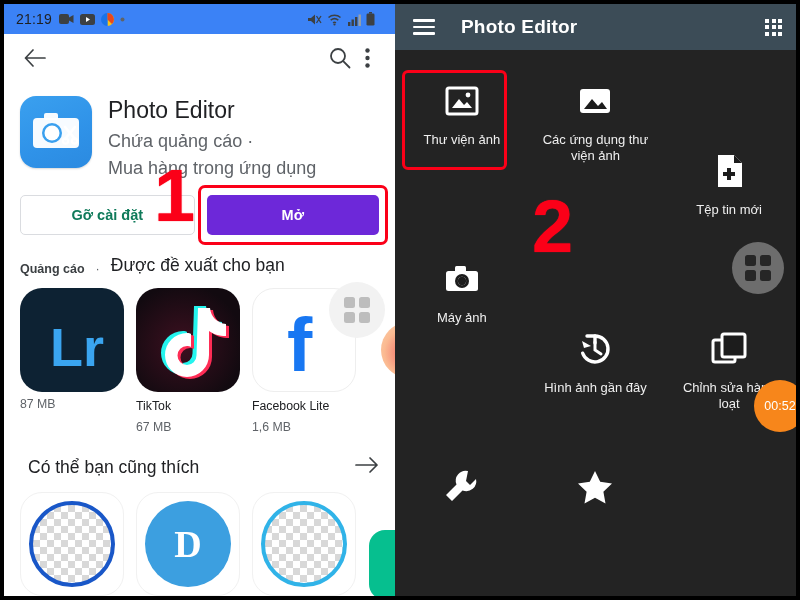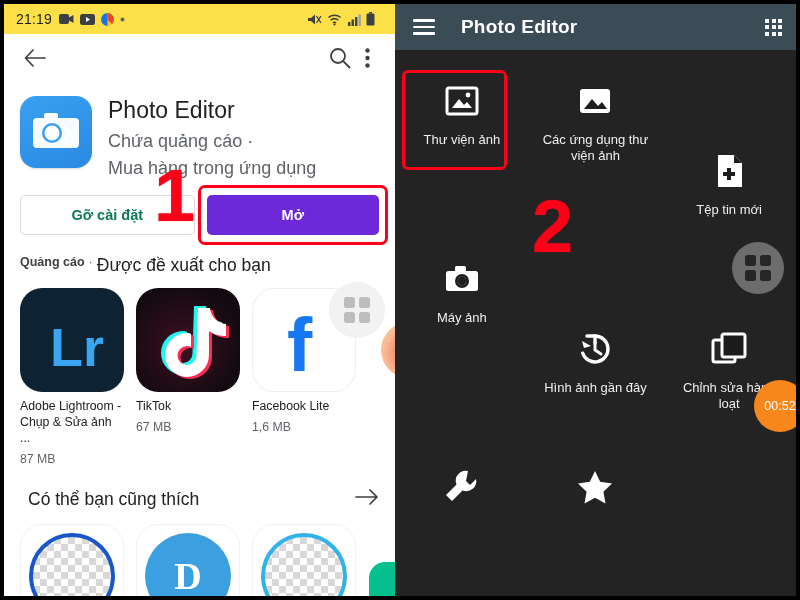--- a/index.html
+++ b/index.html
@@ -16,21 +16,21 @@
     position: relative;
     width: 395px; height: 600px;
     background: #ffffff;
     border-left: 4px solid #000;
     border-top: 4px solid #000;
     border-bottom: 4px solid #000;
     overflow: hidden;
   }
   .status-bar {
     height: 30px; display: flex; align-items: center;
-    padding: 0 20px 0 12px; background: #fde047;
+    padding: 0 20px 0 12px; background: #3b82f6;
   }
   .status-time { font-size: 14px; color: #1f1f1f; letter-spacing: .2px; }
   .status-left-icons { display: flex; align-items: center; gap: 6px; margin-left: 7px; }
   .status-right-icons { margin-left: auto; display: flex; align-items: center; gap: 5px; }
   .si { display: block; }
 
   .appbar {
     height: 48px; display: flex; align-items: center;
     padding: 0 16px; background: #fff;
   }
@@ -60,21 +60,21 @@
     width: 100%; height: 40px; border-radius: 5px; border: none;
     background: #6d28d9; color: #fff; font-size: 14.5px; font-weight: bold;
     display: flex; align-items: center; justify-content: center;
   }
   .hl-red {
     position: absolute; border: 3px solid #fb0018; border-radius: 7px;
     pointer-events: none;
   }
   .hl-open { left: -9px; top: -10px; right: -9px; bottom: -10px; }
 
-  .ads-head { display: flex; align-items: flex-start; padding: 20px 0 0 16px; }
+  .ads-head { display: flex; align-items: flex-end; padding: 20px 0 0 16px; gap: 7px; }
   .ads-label { font-size: 12.5px; color: #3c4043; font-weight: bold; }
   .ads-dot { font-size: 12.5px; color: #5f6368; margin: 0 4px; }
   .ads-title { font-size: 17.5px; color: #202124; }
 
   .promo-row { display: flex; padding: 12px 0 0 16px; gap: 12px; position: relative; }
   .promo { width: 104px; flex: 0 0 auto; }
   .promo-icon { width: 104px; height: 104px; border-radius: 22px; overflow: hidden; position: relative; }
   .promo-name { font-size: 12.3px; color: #202124; line-height: 1.3; margin-top: 7px; }
   .promo-size { font-size: 12.3px; color: #5f6368; margin-top: 5px; }
   .promo-partial {
@@ -295,21 +295,20 @@
       <span class="ads-title">Được đề xuất cho bạn</span>
     </div>
 
     <div class="promo-row">
       <div class="promo">
         <div class="promo-icon" style="background:#0d2233">
           <svg width="104" height="104" viewBox="0 0 104 104">
               <text x="30" y="78" font-family="Liberation Sans, sans-serif" font-size="54" font-weight="bold" fill="#3aa5f0">Lr</text>
             </svg>
         </div>
-        <div class="promo-name">Adobe Lightroom - Chụp &amp; Sửa ảnh ...</div>
         <div class="promo-size">87 MB</div>
       </div>
       <div class="promo">
         <div class="promo-icon" style="background:radial-gradient(circle at 45% 55%, #3d1020 0%, #120a10 75%)">
           <svg width="104" height="104" viewBox="0 0 104 104">
             <path d="M62 20 h12 c1 9 7 15 16 16 v12 c-7 0-13-2-17-5 v24 a22 22 0 1 1 -22-22 c2 0 3 0 4 1 v13 c-1-1-3-1-4-1 a9.5 9.5 0 1 0 9.5 9.5 Z" fill="#25f4ee" transform="translate(-4,-2)"></path>
             <path d="M62 20 h12 c1 9 7 15 16 16 v12 c-7 0-13-2-17-5 v24 a22 22 0 1 1 -22-22 c2 0 3 0 4 1 v13 c-1-1-3-1-4-1 a9.5 9.5 0 1 0 9.5 9.5 Z" fill="#fe2c55" transform="translate(3,2)"></path>
             <path d="M62 20 h12 c1 9 7 15 16 16 v12 c-7 0-13-2-17-5 v24 a22 22 0 1 1 -22-22 c2 0 3 0 4 1 v13 c-1-1-3-1-4-1 a9.5 9.5 0 1 0 9.5 9.5 Z" fill="#ffffff"></path>
           </svg>
         </div>

